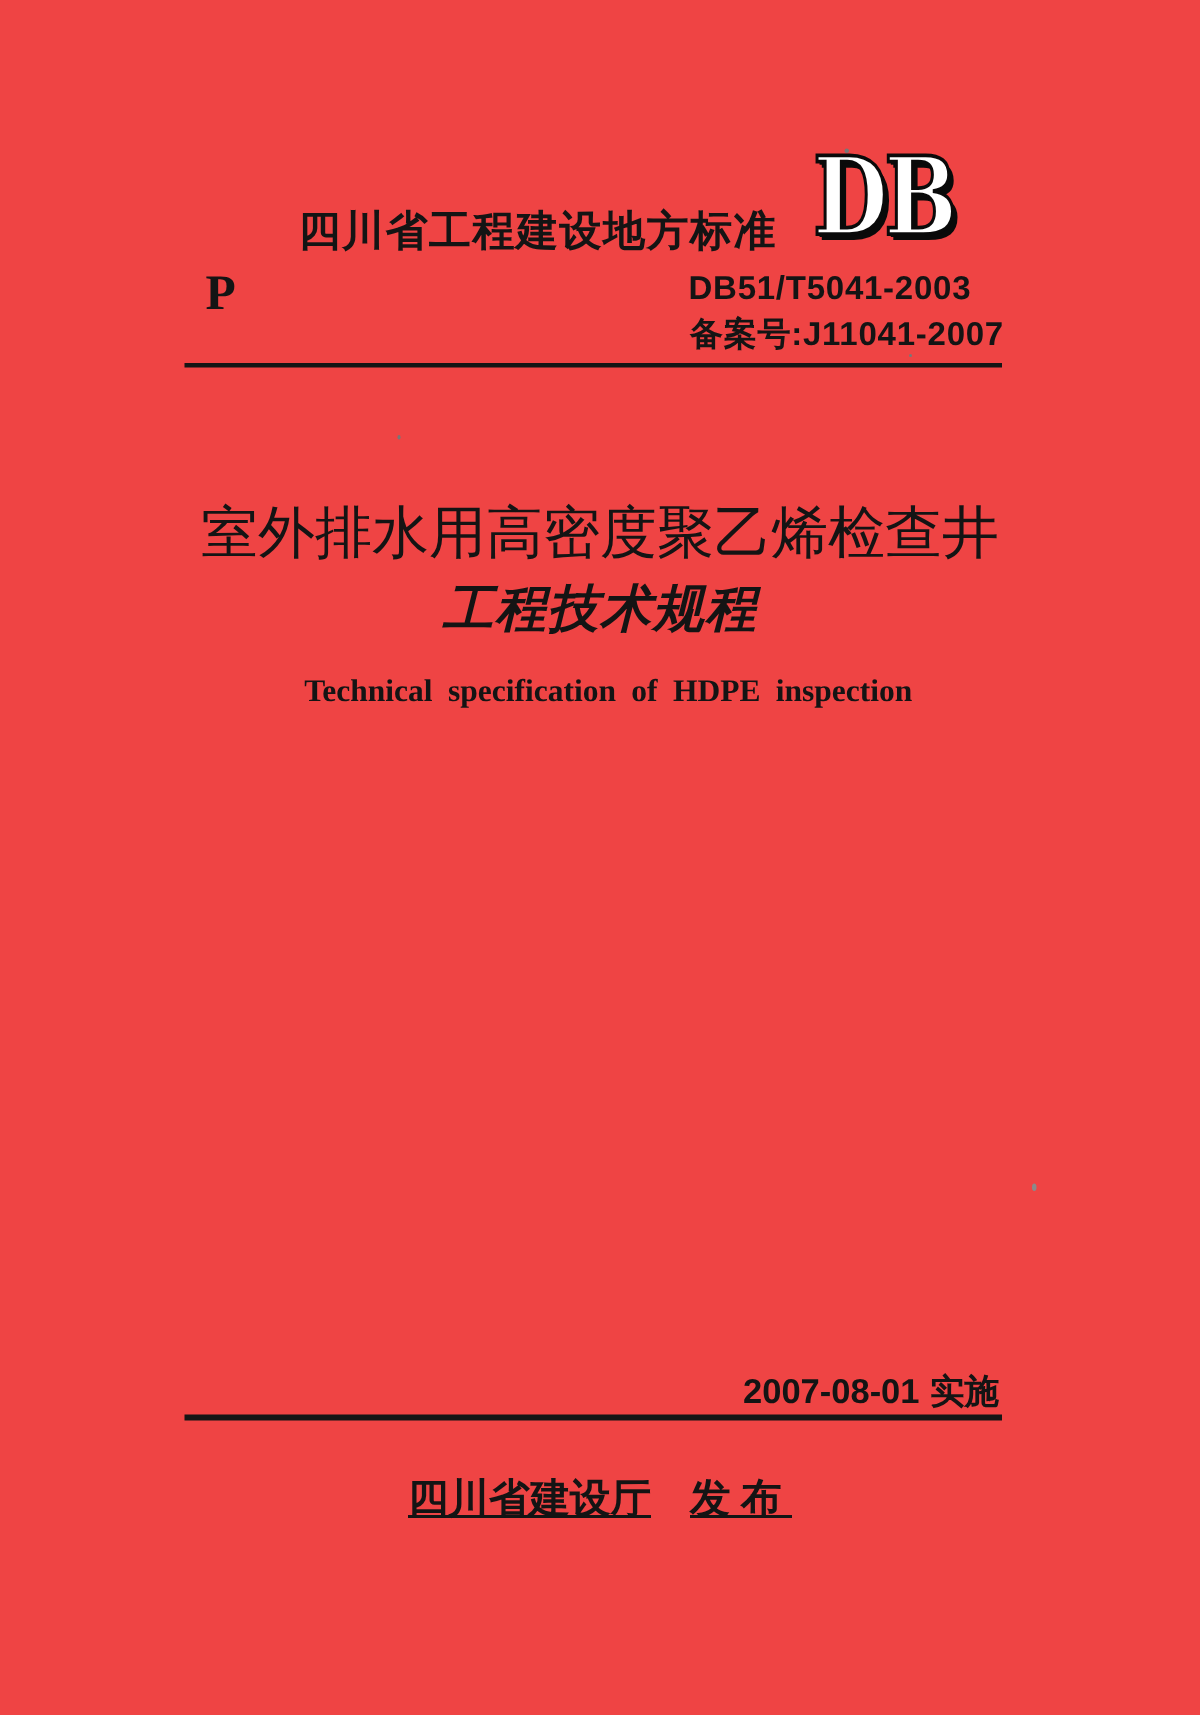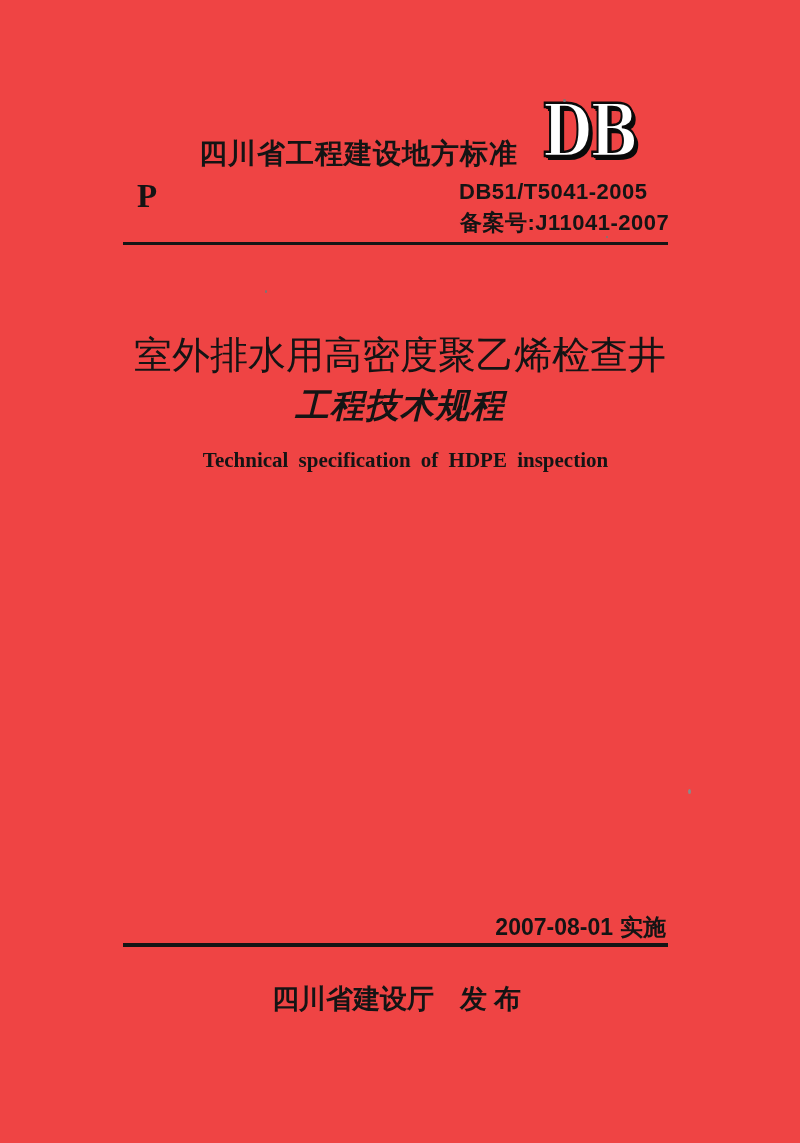--- a/index.html
+++ b/index.html
@@ -91,20 +91,21 @@
   }
   .date-issue { left: 124px; }
   .date-impl { right: 134px; }
   .date-line .cn-label { margin-left: 7px; }
 
   .publisher-line {
     left: 0; right: 0; top: 981px;
     text-align: center;
     font-size: 27px; font-weight: bold;
     white-space: nowrap;
+    text-decoration: underline;
   }
   .publisher-line .publish-action {
     margin-left: 26px;
     letter-spacing: 7px;
   }
 
   .speck { position: absolute; background: #777; border-radius: 50%; }
   .speck.s1 { left: 563px; top: 99px;  width: 3px; height: 3px; }
   .speck.s2 { left: 265px; top: 290px; width: 2px; height: 3px; }
   .speck.s3 { left: 688px; top: 789px; width: 3px; height: 5px; background:#8a8a8a; }
@@ -114,21 +115,21 @@
 <body>
 
 <div class="page">
 
   <div class="abs header-cn">四川省工程建设地方标准</div>
 
   <div class="abs db-logo">DB</div>
 
   <div class="abs doc-class">P</div>
 
-  <div class="abs std-no">DB51/T5041-2005</div>
+  <div class="abs std-no">DB51/T5041-2003</div>
 
   <div class="abs record-no">备案号:J11041-2007</div>
 
   <div class="abs rule rule-top"></div>
 
   <div class="abs title-cn1">室外排水用高密度聚乙烯检查井</div>
 
   <div class="abs title-cn2">工程技术规程</div>
 
   <div class="abs title-en line1">Technical specification of HDPE inspection</div>

